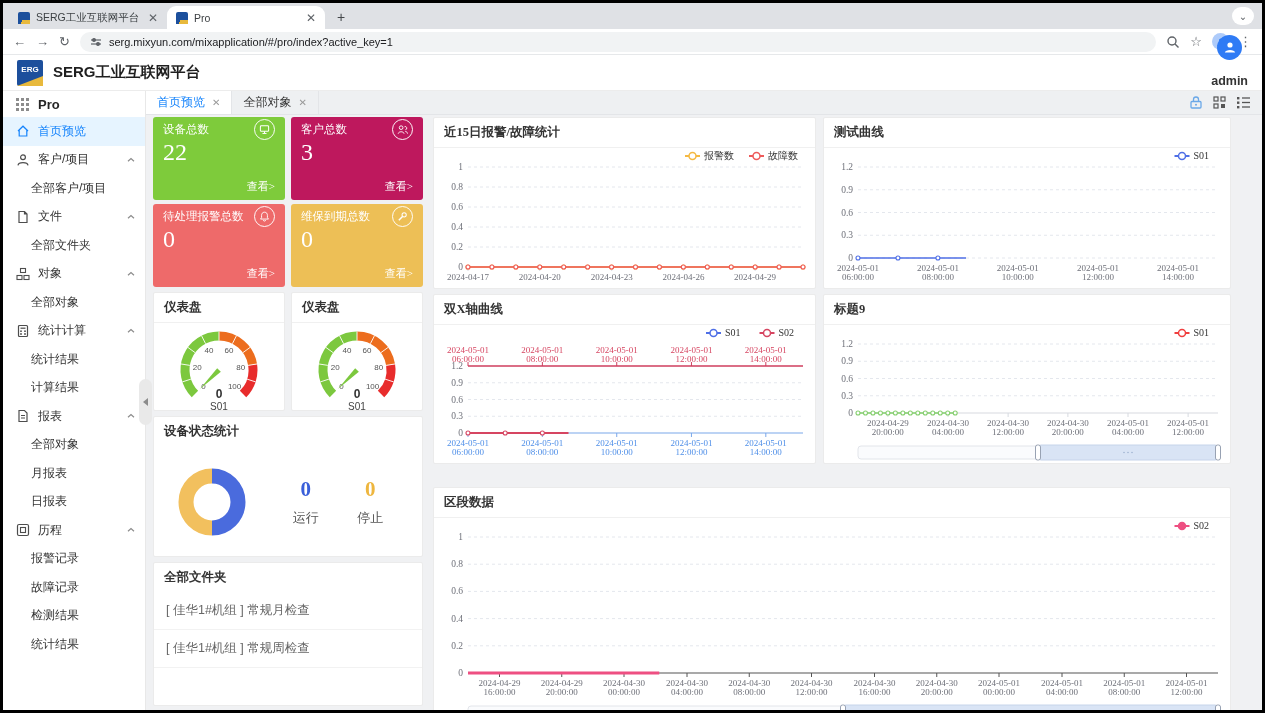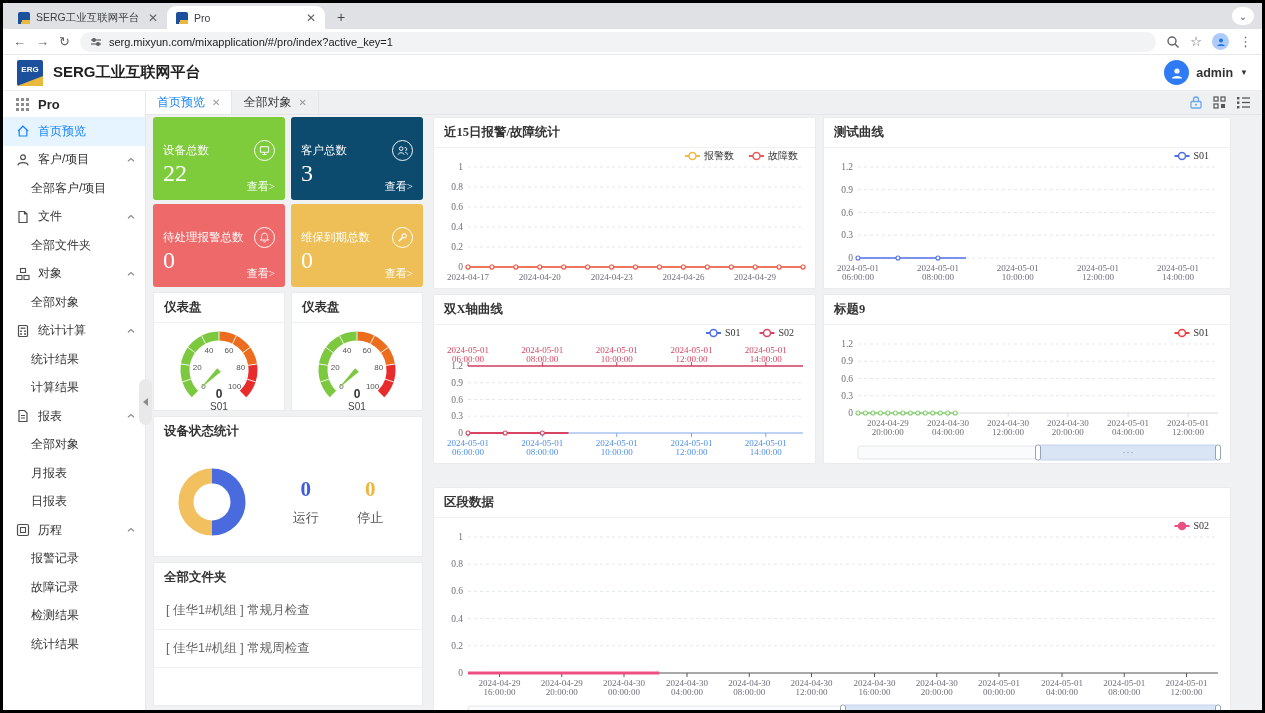--- a/index.html
+++ b/index.html
@@ -19,21 +19,21 @@
   .tabsearch { position:absolute; right:8px; top:4px; width:22px; height:18px; border-radius:10px; background:#fff; color:#5f6368; font-size:10px; display:flex; align-items:center; justify-content:center; }
   .urlrow { height:26px; background:#fff; display:flex; align-items:center; gap:10px; padding:0 10px; border-bottom:1px solid #e6e8ea; }
   .nav-ic { color:#5f6368; font-size:13px; line-height:1; }
   .omnibox { flex:1; height:19px; background:#f1f3f4; border-radius:10px; display:flex; align-items:center; gap:7px; padding:10px 10px; }
   .omnibox .url { font-size:11px; color:#202124; }
   .u-avatar { width:17px; height:17px; border-radius:50%; background:#aecbfa; display:flex; align-items:center; justify-content:center; }
 
   
   .appheader { height:36px; background:#fff; border-bottom:1px solid #ececec; display:flex; align-items:center; padding:0 14px; }
   .apptitle { font-size:15px; font-weight:bold; color:#1f1f1f; margin-left:10px; }
-  .hd-right { margin-left:auto; display:flex; align-items:center; gap:7px; }
+  .hd-right { margin-left:auto; display:flex; align-items:center; gap:14px;flex-direction:column; }
   .avatar { width:25px; height:25px; border-radius:50%; background:#2f7bf5; display:flex; align-items:center; justify-content:center; }
   .admin { font-size:12.5px; font-weight:bold; color:#333; }
   .caret-dn { font-size:8px; color:#333; }
 
   
   .mainrow { flex:1; display:flex; position:relative; overflow:hidden; }
   .sidebar { width:143px; background:#fff; border-right:1px solid #e8e8e8; flex:none; }
   .pro-row { height:26px; display:flex; align-items:center; gap:9px; padding:0 13px; font-size:13px; font-weight:bold; color:#262626; }
   .side-item { height:28.5px; display:flex; align-items:center; gap:8px; padding:0 10px 0 13px; font-size:12px; color:#333; cursor:pointer; }
   .side-item.child { padding-left:28px; }
@@ -52,21 +52,21 @@
   .ctab-icons { margin-left:auto; display:flex; align-items:center; gap:11px; padding-right:12px; }
 
   .content { flex:1; position:relative; }
   .panel { position:absolute; background:#fff; border:1px solid #ebebeb; border-radius:2px; }
   .panel-title { padding:6px 10px; font-size:12.5px; font-weight:bold; color:#333; font-family:"Liberation Serif",serif; }
   .panel-title.bb { border-bottom:1px solid #f0f0f0; }
   .chart-body { position:absolute; left:0; right:0; top:27px; bottom:0; }
   .chart-body svg text { font-family:"Liberation Serif",serif; }
 
   
-  .card { position:absolute; width:132px; height:83px; border-radius:3px; color:#fff; padding:23px 10px 7px; }
+  .card { position:absolute; width:132px; height:83px; border-radius:3px; color:#fff; padding:2px 10px 7px; }
   .card .c-top { display:flex; align-items:flex-start; justify-content:space-between; }
   .card .c-title { font-size:11.5px; font-family:"Liberation Serif",serif; margin-top:3px; }
   .card .c-icon { width:21px; height:21px; border:1.3px solid rgba(255,255,255,.95); border-radius:50%; display:flex; align-items:center; justify-content:center; }
   .card .c-value { font-size:24px; font-family:"Liberation Serif",serif; line-height:1.05; }
   .card .c-action { position:absolute; right:10px; bottom:6px; font-size:11px; font-family:"Liberation Serif",serif; }
 
   
   .gauge-body { position:absolute; left:0; right:0; top:27px; bottom:0; }
   .donut-wrap { display:flex; align-items:center; height:112px; }
   .stat-num { font-size:21px; font-weight:bold; font-family:"Liberation Serif",serif; text-align:center; }
@@ -355,21 +355,21 @@
                   <svg width="11" height="11" viewBox="0 0 12 12">
                     <rect x="1.5" y="2" width="9" height="6" rx="1" fill="none" stroke="#fff" stroke-width="1.1"></rect>
                     <line x1="6" y1="8" x2="6" y2="10" stroke="#fff" stroke-width="1.1"></line>
                     <line x1="3.8" y1="10.3" x2="8.2" y2="10.3" stroke="#fff" stroke-width="1.1"></line>
                   </svg>
                 </span>
               </div>
               <div class="c-value">22</div>
               <div class="c-action">查看&gt;</div>
             </div>
-            <div class="card pos-card2" style="background: #0c4a6e;">
+            <div class="card pos-card2" style="background: #be185d;">
               <div class="c-top">
                 <span class="c-title">客户总数</span>
                 <span class="c-icon">
                   <svg width="11" height="11" viewBox="0 0 12 12">
                     <circle cx="4.5" cy="4" r="2" fill="none" stroke="#fff" stroke-width="1"></circle>
                     <path d="M1.3,10.5 C1.7,7.8 7.3,7.8 7.7,10.5" fill="none" stroke="#fff" stroke-width="1"></path>
                     <path d="M8.2,3 a1.7,1.7 0 1 1 1,3.2 M9,8 c1.6,.3 2.3,1.3 2.5,2.5" fill="none" stroke="#fff" stroke-width="1"></path>
                   </svg>
                 </span>
               </div>

